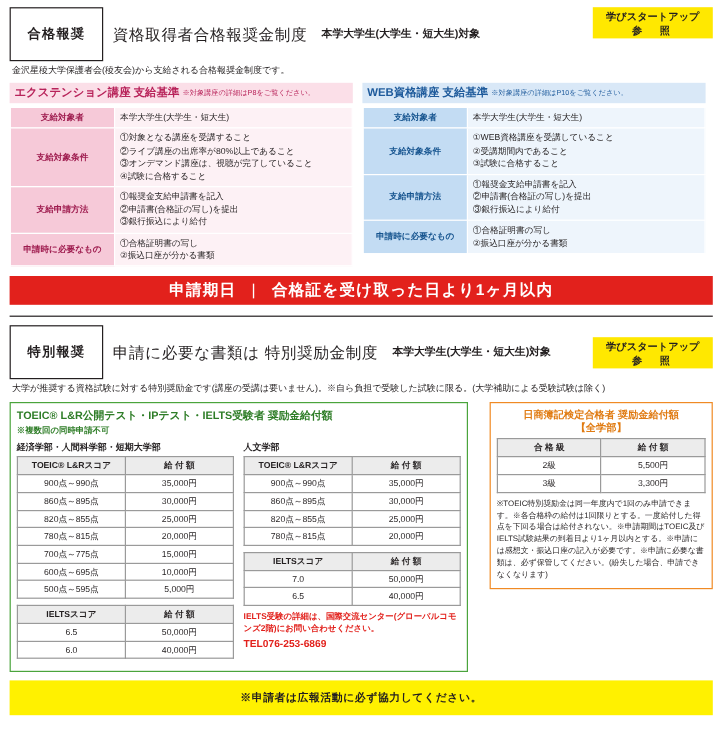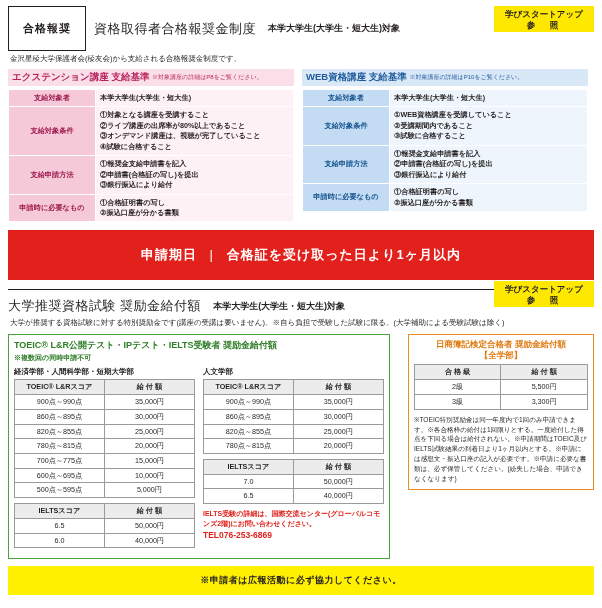--- a/index.html
+++ b/index.html
@@ -99,37 +99,36 @@
     border-collapse: collapse;
     width: 100%;
     table-layout: fixed;
   }
   table.kv td {
     border: 1px solid #ffffff;
     padding: 3px 4px;
     vertical-align: middle;
     font-size: 7.2px;
     line-height: 1.45;
-    font-weight: bold;
   }
   .pink td.k { background: #f6c9d8; color: #9e1b4e; width: 78px; text-align: center; font-weight: bold; }
   .blue td.k { background: #c3dcf3; color: #16548f; width: 78px; text-align: center; font-weight: bold; }
   td.v { background: #f3f3f3; }
   .pink td.v { background: #fdf1f5; }
   .blue td.v { background: #eef5fc; }
 
   
   .deadline {
     margin-top: 8px;
     background: #e2211c;
     color: #ffffff;
     font-weight: bold;
     font-size: 13px;
     text-align: center;
-    padding: 16px 0;
+    padding: 3px 0;
     letter-spacing: 1px;
   }
   .deadline .sep {
     display: inline-block;
     margin: 0 8px;
     font-weight: normal;
   }
 
   hr.rule {
     border: none;
@@ -329,21 +328,22 @@
   </div>
 
   <hr class="rule">
 
   <div class="startup" id="startup2">
     <span>学びスタートアップ</span>
     <span class="ref">参　照</span>
   </div>
 
   <div class="sec-head">
-    <div class="sec-title">大学推奨資格試験 奨励金給付額</div>
+    <div class="sec-badge">特別報奨</div>
+    <div class="sec-title">申請に必要な書類は 特別奨励金制度</div>
     <div class="sec-sub">本学大学生(大学生・短大生)対象</div>
   </div>
   <p class="lead2">大学が推奨する資格試験に対する特別奨励金です(講座の受講は要いません)。※自ら負担で受験した試験に限る。(大学補助による受験試験は除く)</p>
 
   <div class="lower">
 
     <div class="box-green">
       <div class="hd">TOEIC® L&amp;R公開テスト・IPテスト・IELTS受験者 奨励金給付額</div>
       <div class="sub">※複数回の同時申請不可</div>
 

